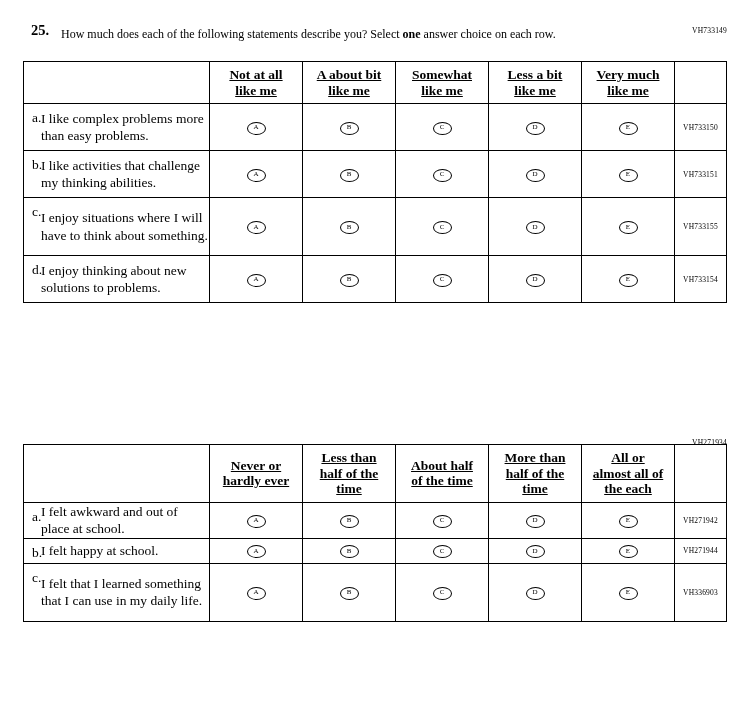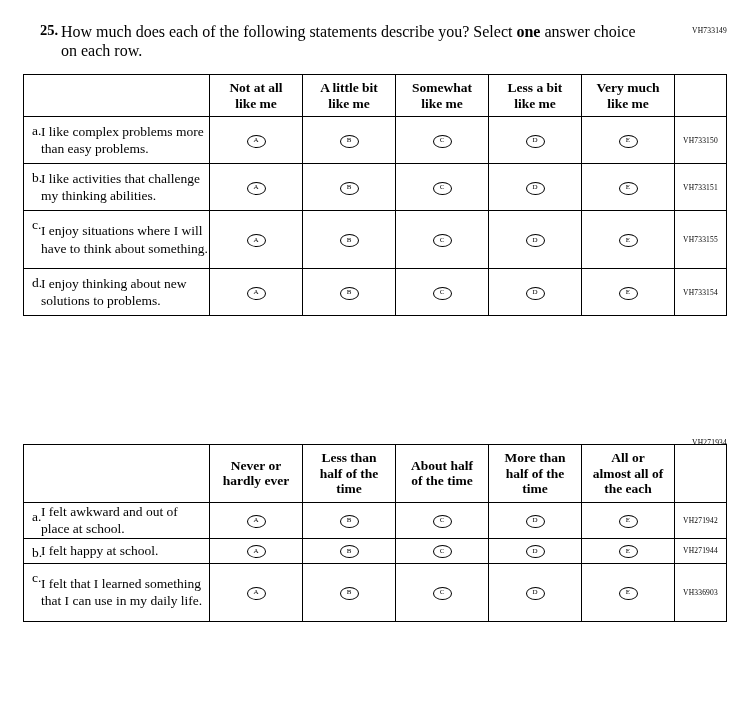--- a/index.html
+++ b/index.html
@@ -30,29 +30,29 @@
   #q25-block { top: 22px; }
   #q26-block { top: 430px; }
 
   .q-header {
     position: relative;
     padding-left: 31px;
     padding-right: 60px;
   }
   .q-number {
     position: absolute;
-    left: 40px;
+    left: 31px;
     top: 0;
     font-weight: bold;
     font-size: 14.5px;
   }
   .q-text {
     margin-left: 30px;
-    font-size: 16px;
-    line-height: 19px;
+    font-size: 12px;
+    line-height: 25px;
     max-width: 590px;
   }
   .q-text b { font-weight: bold; }
 
   .corner-code {
     position: absolute;
     right: 16px;
     font-family: "Liberation Serif", serif;
     font-size: 7.5px;
     letter-spacing: 0.2px;
@@ -72,20 +72,21 @@
     border: 1px solid #000;
     padding: 0;
     vertical-align: middle;
   }
   table.matrix th {
     font-weight: bold;
     font-size: 13.5px;
     line-height: 15.5px;
     text-align: center;
     padding: 5px 2px 5px 2px;
+    text-decoration: underline;
   }
   .col-stmt { width: 186px; }
   .col-opt  { width: 93px; }
   .col-code { width: 52px; }
 
   td.stmt {
     font-size: 13.5px;
     line-height: 17.5px;
     padding: 5px 6px 6px 8px;
     position: relative;
@@ -159,21 +160,21 @@
           <col class="col-code">
       </colgroup>
       <thead>
         <tr>
           <th></th>
           <th>
             <div>Not at all</div>
             <div>like me</div>
           </th>
           <th>
-            <div>A little bit</div>
+            <div>A about bit</div>
             <div>like me</div>
           </th>
           <th>
             <div>Somewhat</div>
             <div>like me</div>
           </th>
           <th>
             <div>Less a bit</div>
             <div>like me</div>
           </th>

